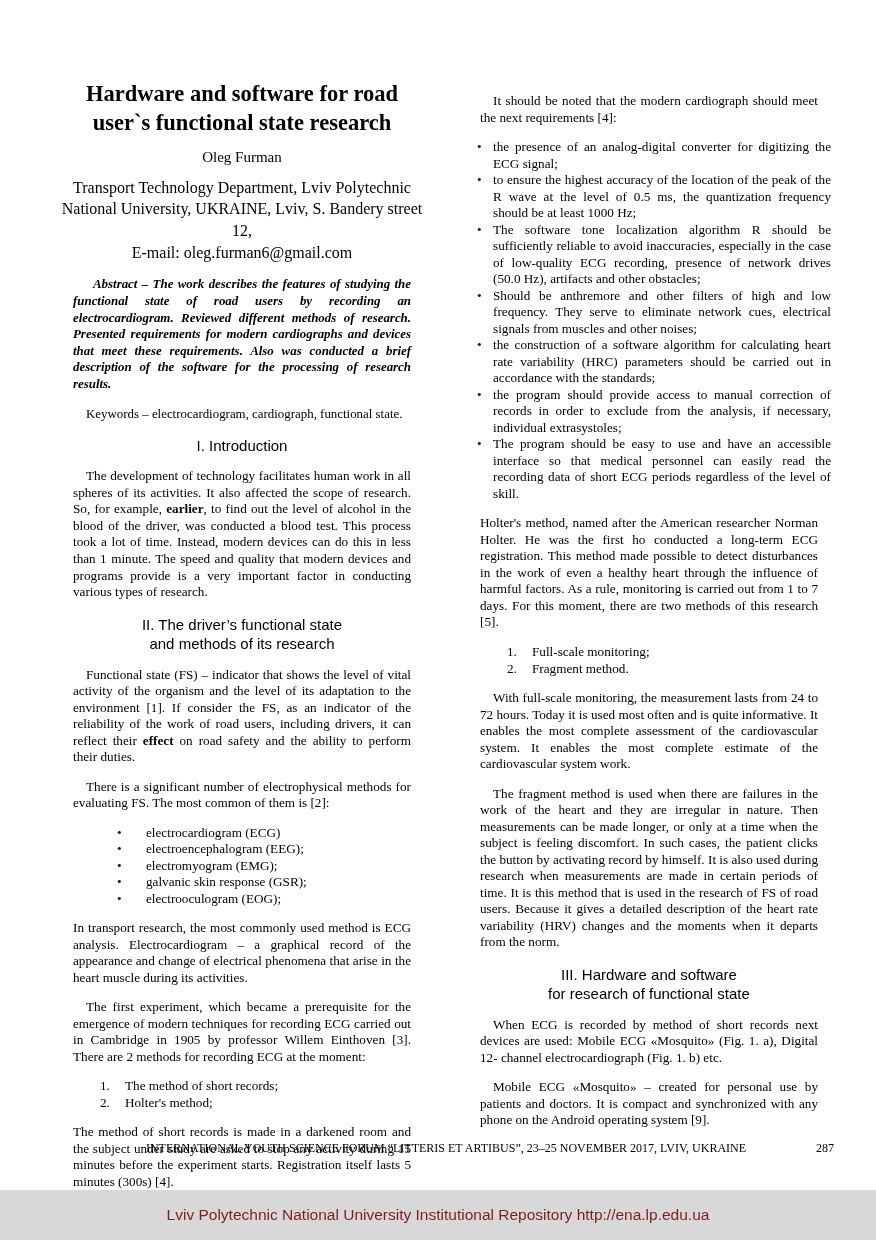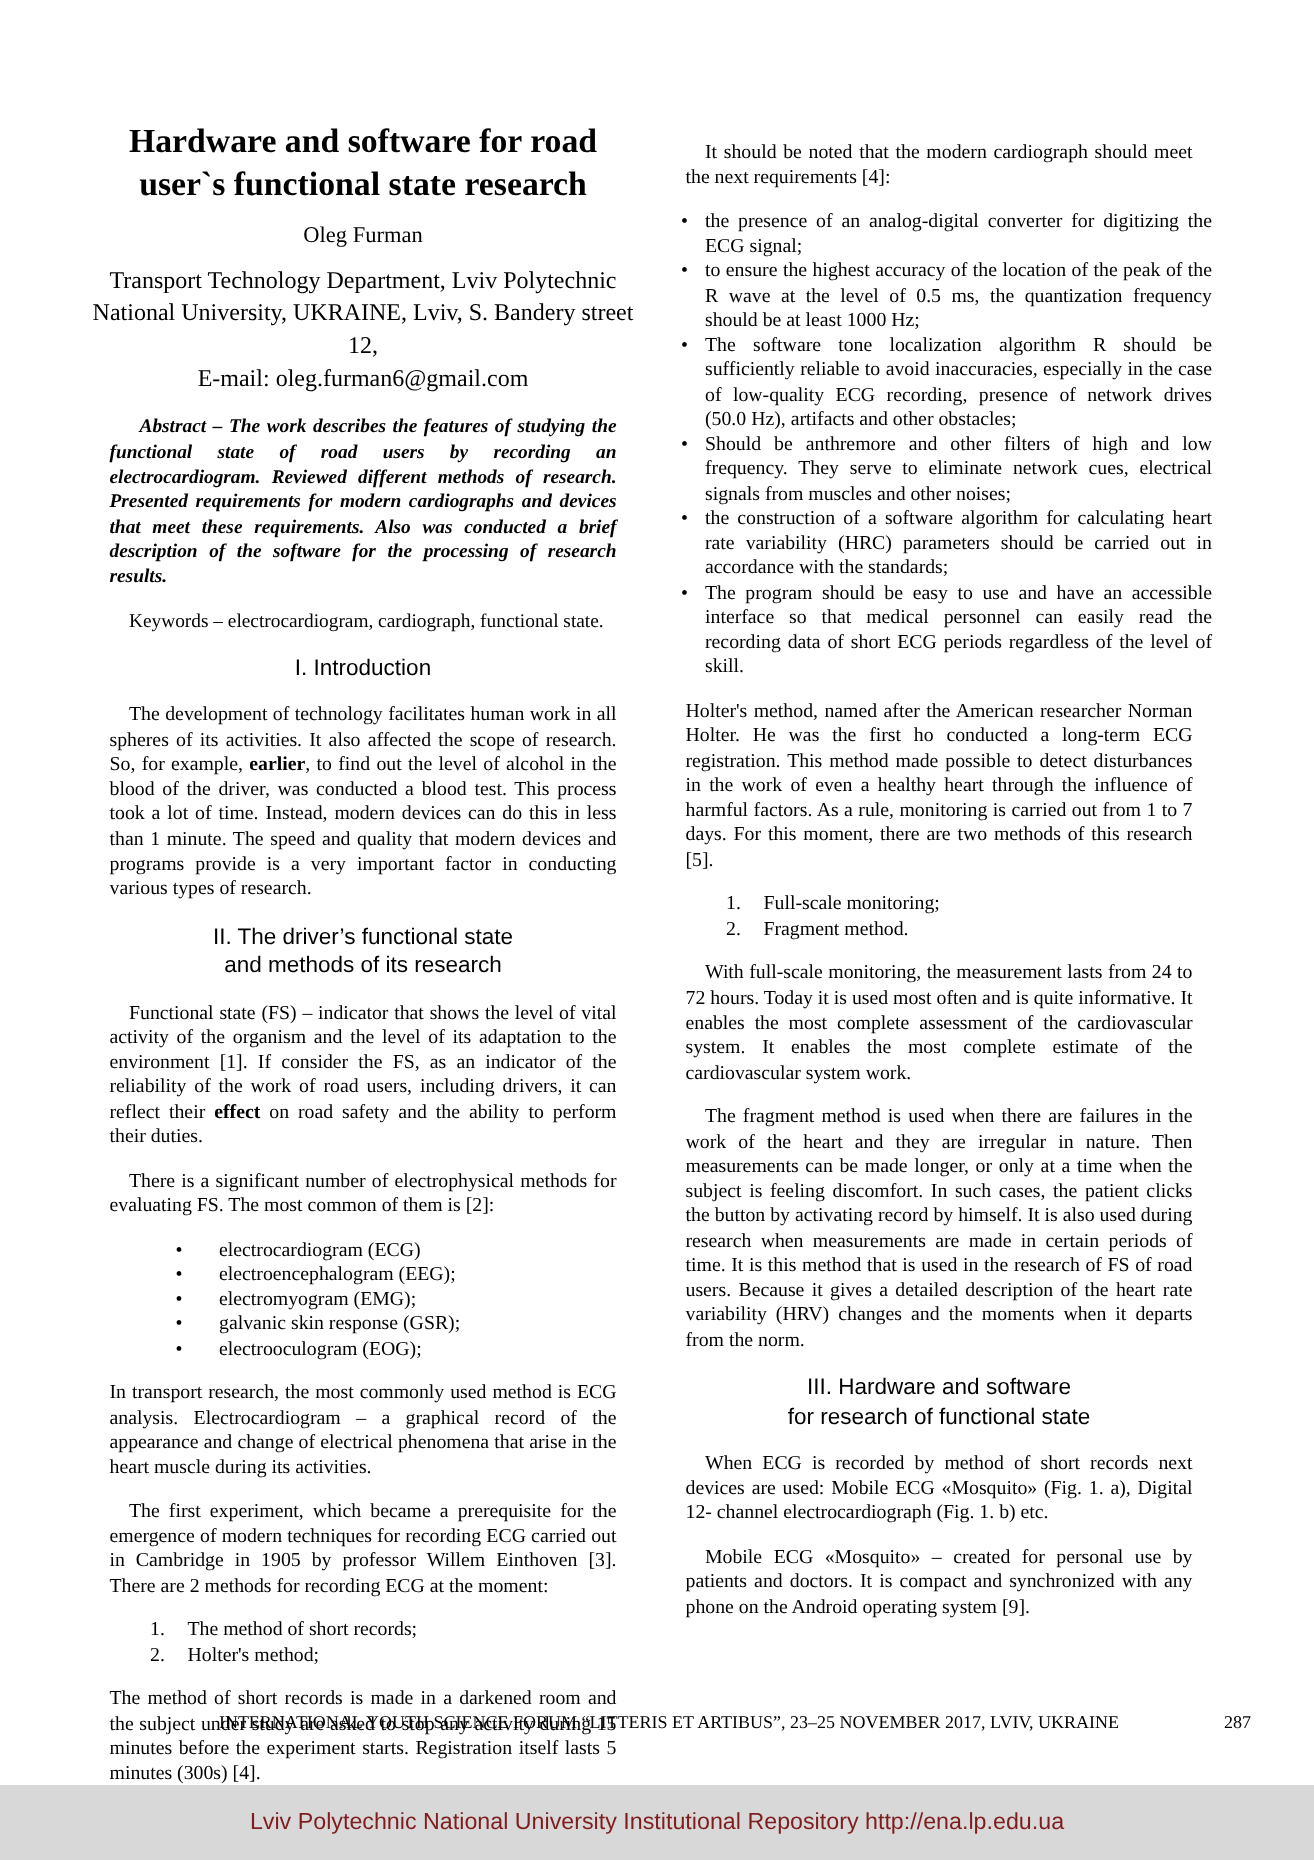--- a/index.html
+++ b/index.html
@@ -4,21 +4,21 @@
 <style>
   html,body { margin:0; padding:0; background:#ffffff; }
   .page {
     position:relative; width:876px; height:1240px; margin:0 auto;
     background:#ffffff; color:#000;
     font-family:"Liberation Serif", serif;
     overflow:hidden;
   }
   .columns {
     position:absolute; top:80px; left:60px; right:60px;
-    display:flex; gap:20px;
+    display:flex; gap:43px;
   }
   .col {
     width:364px; flex:0 0 364px;
     font-size:13.2px; line-height:1.252; text-align:justify;
   }
   .paper-title {
     font-size:22.5px; font-weight:700; text-align:center;
     line-height:1.27; margin:0 6px 11px;
   }
   .author { font-size:15px; text-align:center; margin:0 0 10px; }
@@ -109,20 +109,21 @@
     <div class="col">
 
       <p class="ind">It should be noted that the modern cardiograph should meet the next requirements [4]:</p>
 
       <div>
         <div class="li-right">the presence of an analog-digital converter for digitizing the ECG signal;</div>
         <div class="li-right">to ensure the highest accuracy of the location of the peak of the R wave at the level of 0.5 ms, the quantization frequency should be at least 1000 Hz;</div>
         <div class="li-right">The software tone localization algorithm R should be sufficiently reliable to avoid inaccuracies, especially in the case of low-quality ECG recording, presence of network drives (50.0 Hz), artifacts and other obstacles;</div>
         <div class="li-right">Should be anthremore and other filters of high and low frequency. They serve to eliminate network cues, electrical signals from muscles and other noises;</div>
         <div class="li-right">the construction of a software algorithm for calculating heart rate variability (HRC) parameters should be carried out in accordance with the standards;</div>
+        <div class="li-right">the program should provide access to manual correction of records in order to exclude from the analysis, if necessary, individual extrasystoles;</div>
         <div class="li-right">The program should be easy to use and have an accessible interface so that medical personnel can easily read the recording data of short ECG periods regardless of the level of skill.</div>
       </div>
 
       <p>Holter's method, named after the American researcher Norman Holter. He was the first ho conducted a long-term ECG registration. This method made possible to detect disturbances in the work of even a healthy heart through the influence of harmful factors. As a rule, monitoring is carried out from 1 to 7 days. For this moment, there are two methods of this research [5].</p>
 
       <div>
         <div class="num-li"><span class="num">1.</span><span>Full-scale monitoring;</span></div>
         <div class="num-li"><span class="num">2.</span><span>Fragment method.</span></div>
       </div>
 

